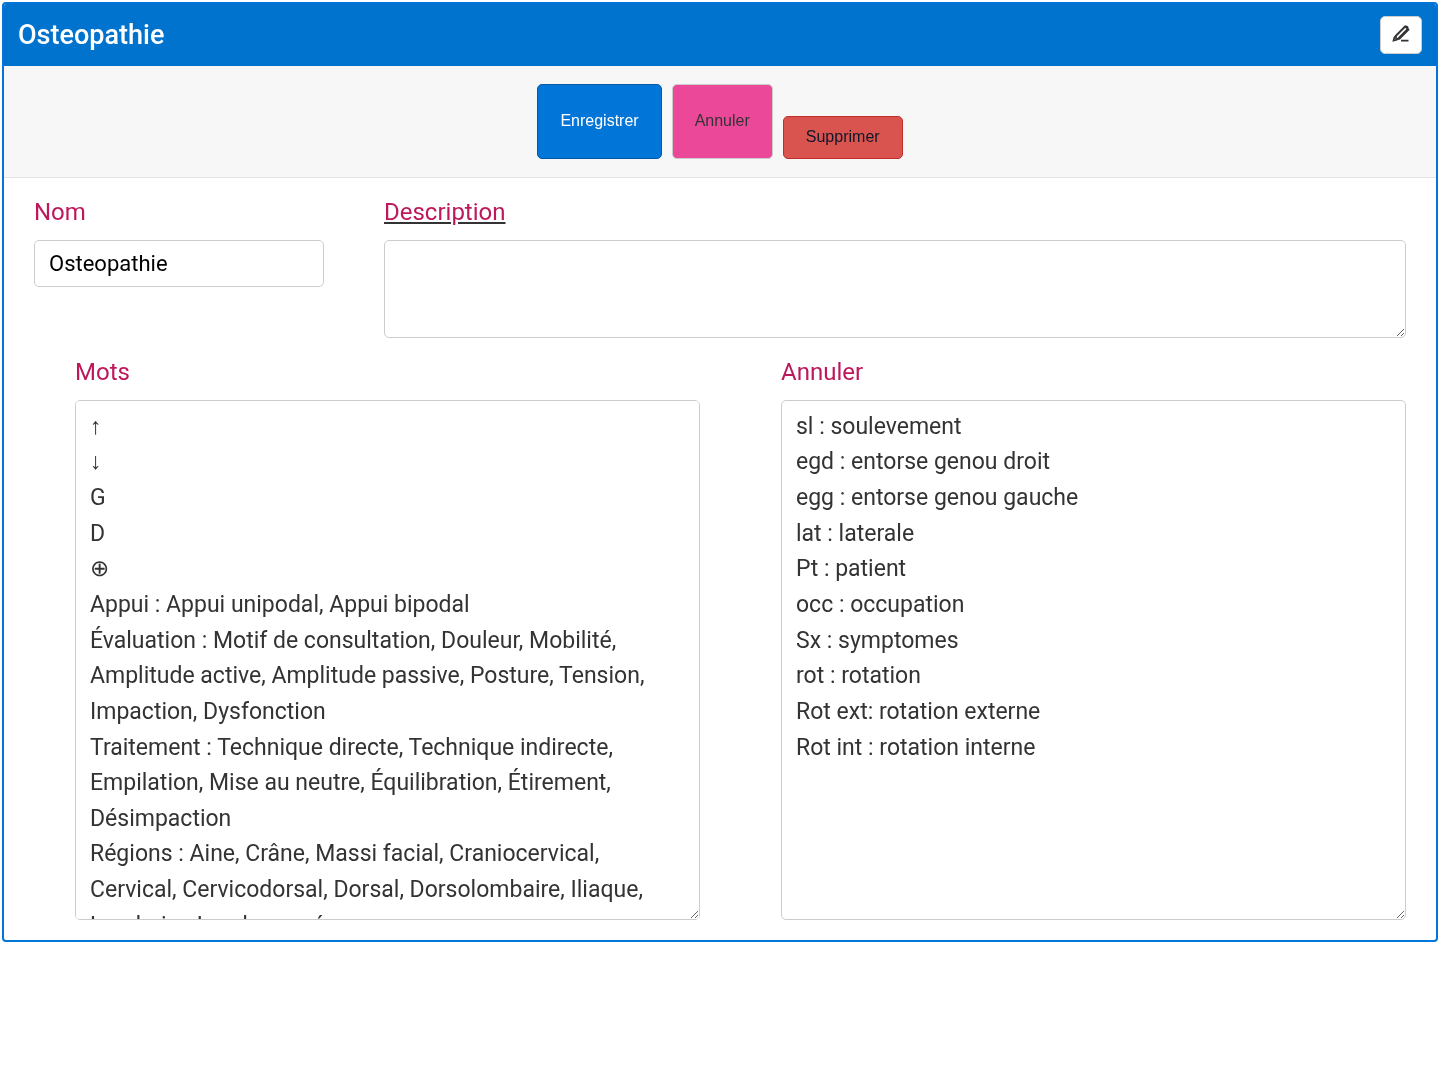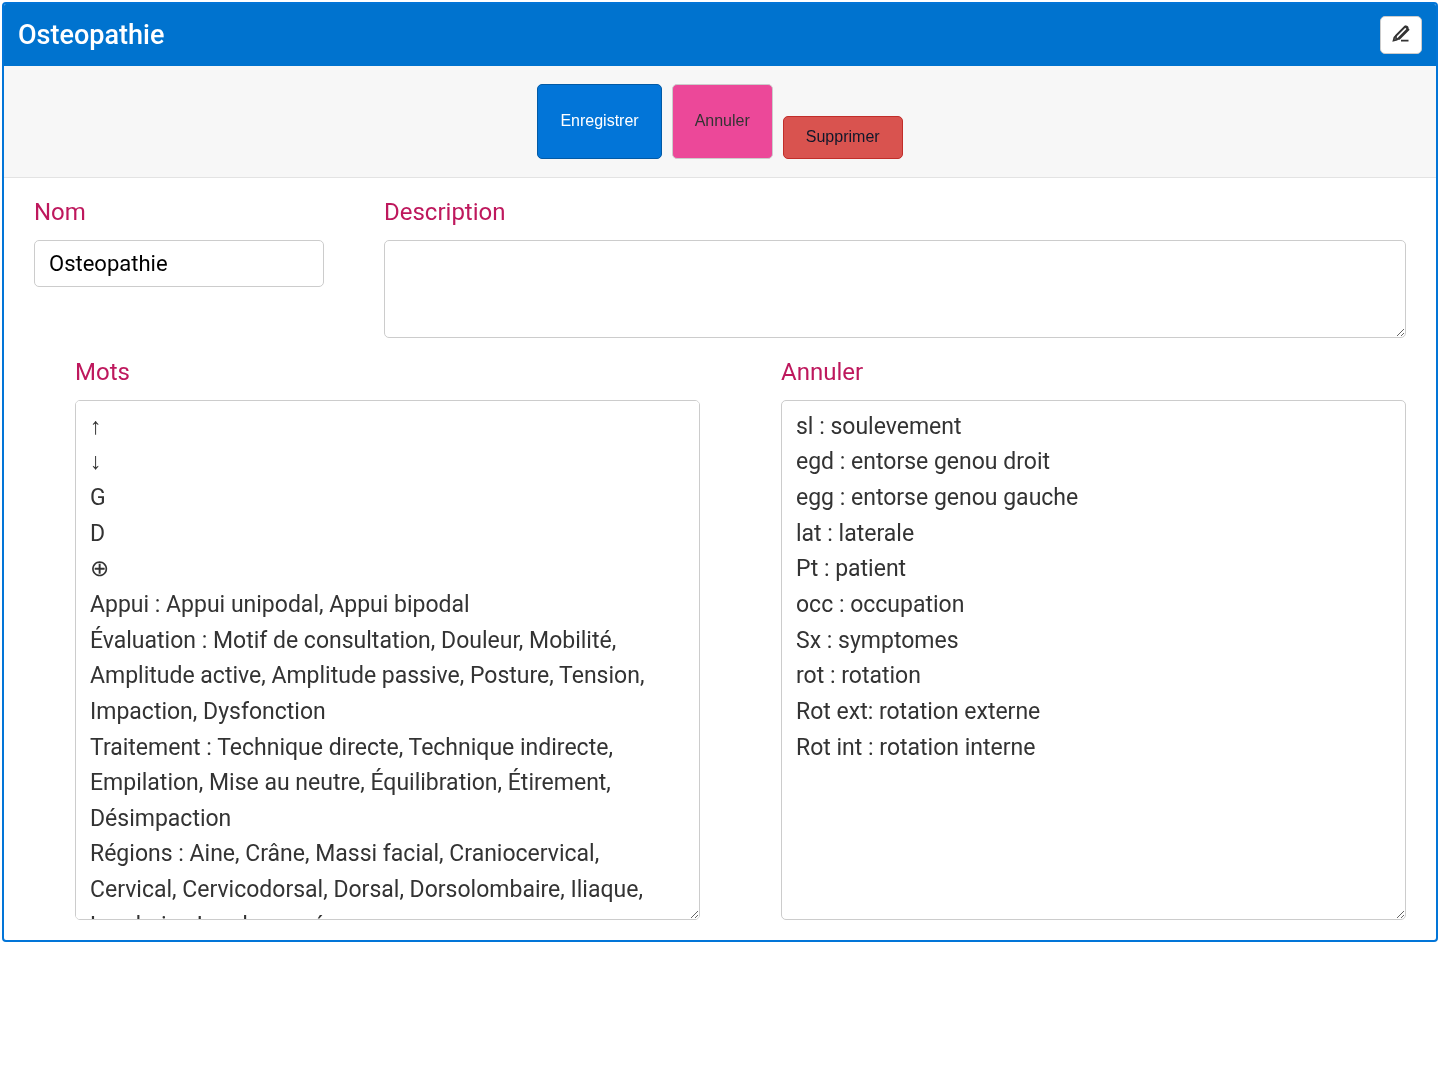--- a/index.html
+++ b/index.html
@@ -71,21 +71,21 @@
       gap: 20px;
       overflow: hidden;
     }
     .row-top {
       display: flex;
       gap: 30px;
     }
     .field-group { display: flex; flex-direction: column; gap: 14px; }
     .field-label { font-size: 24px; color: #be185d; }
     .nom-group { width: 320px; }
-    .desc-group { flex: 1; }
+    .desc-group { flex: 1; text-decoration: underline; }
     .text-input {
       font-size: 22px;
       padding: 10px 14px;
       border: 1px solid #ccc;
       border-radius: 5px;
       width: 100%;
       font-family: inherit;
     }
     .nom-input { width: 290px; }
     .desc-area { height: 98px; resize: both; }

